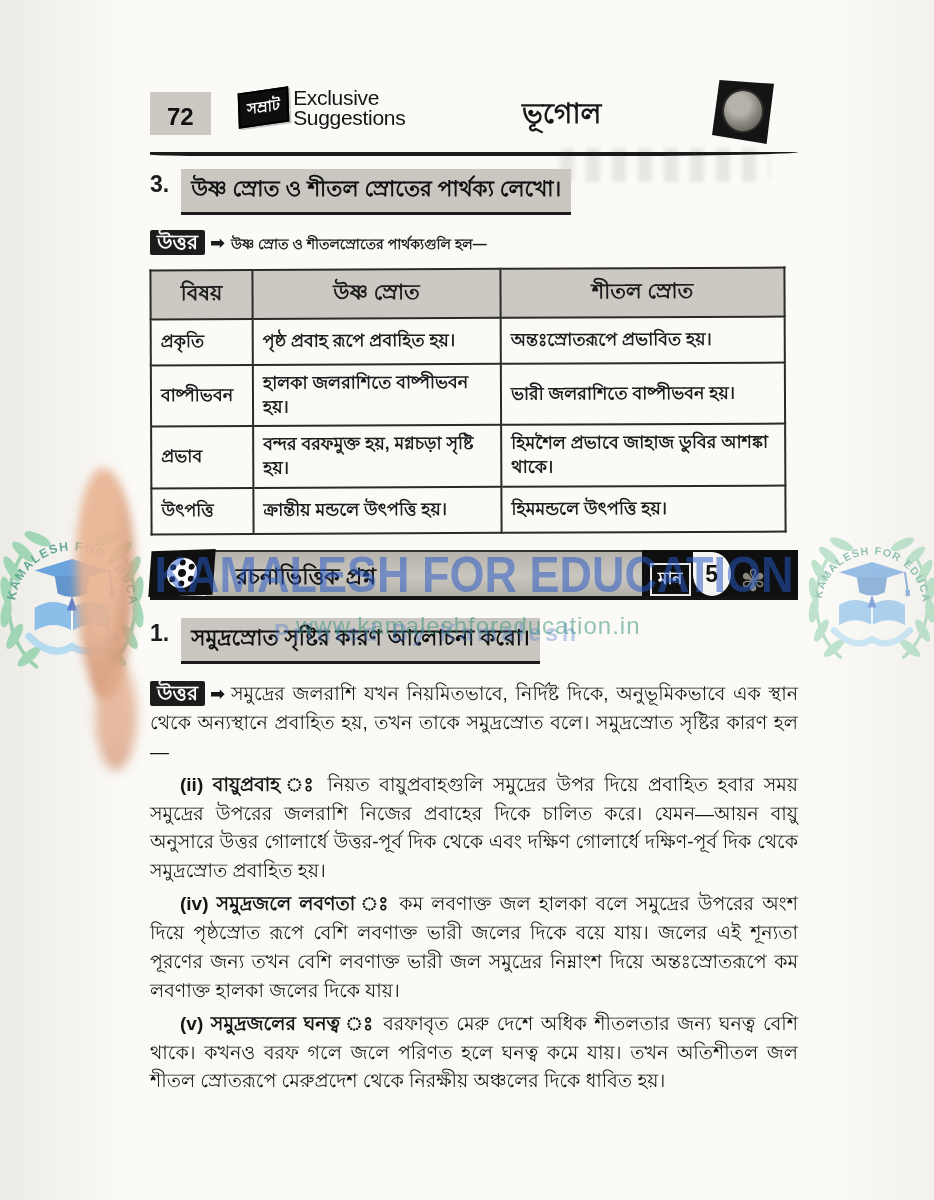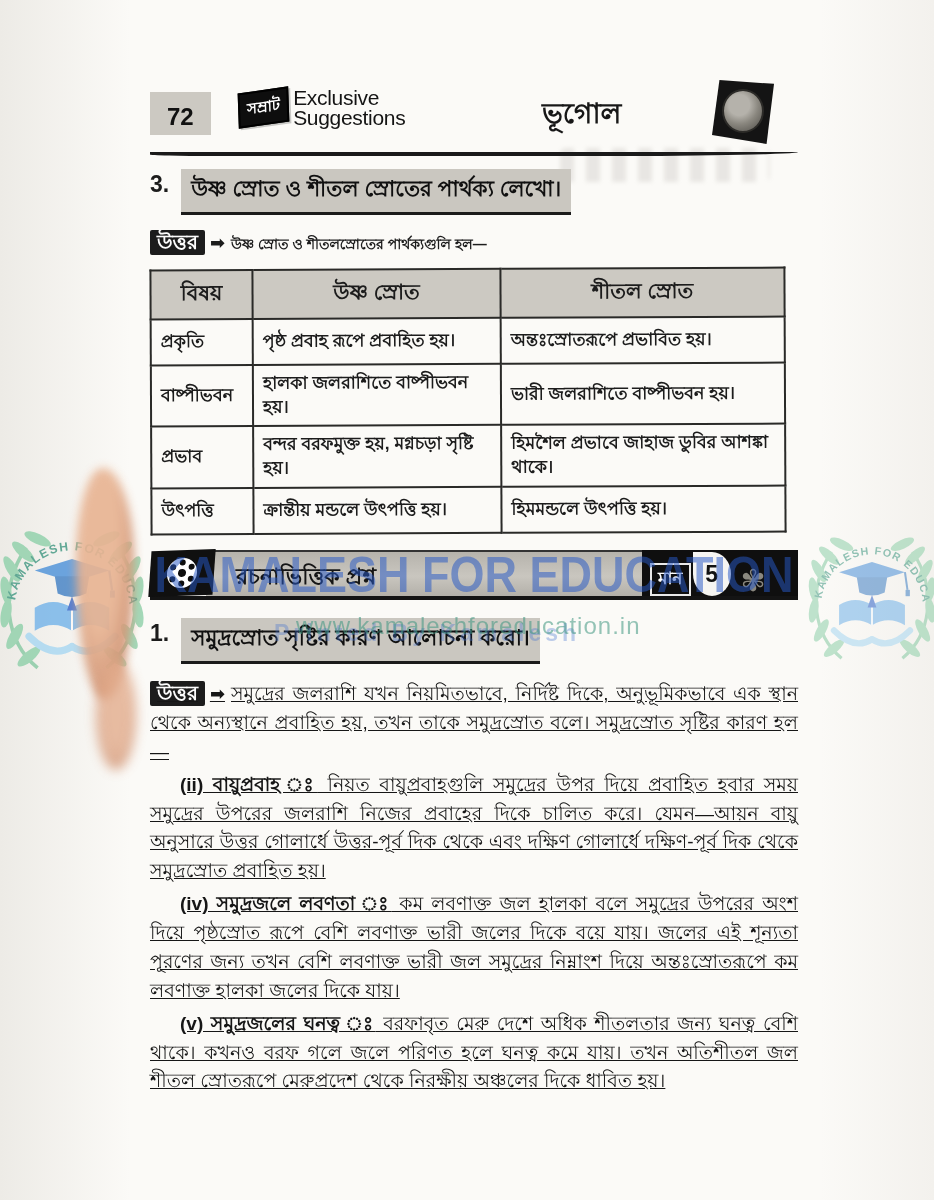--- a/index.html
+++ b/index.html
@@ -17,21 +17,21 @@
   
   .header { position:relative; height:56px; }
   .pagenum { display:inline-block; background:#ccc9c2; padding:11px 17px 4px; font-size:24px; font-weight:bold; color:#111; }
   .brand { position:absolute; left:88px; top:-4px; display:flex; align-items:center; }
   .brand-badge {
     background:#0e0e0e; color:#fff; font-weight:bold; font-size:15px;
     padding:3px 7px; transform:rotate(-8deg) skewX(-6deg);
     border:2px solid #000; box-shadow:2px 2px 0 #00000033;
   }
   .brand-name { margin-left:4px; font-size:21px; font-weight:normal; line-height:.95; letter-spacing:-.3px; color:#141414; }
-  .subject { position:absolute; left:392px; top:0px; font-size:28px; font-weight:bold; color:#171717; }
+  .subject { position:absolute; left:372px; top:0px; font-size:28px; font-weight:bold; color:#171717; }
   .stamp { position:absolute; left:562px; top:-12px; width:62px; height:64px;
     background:#141414; clip-path:polygon(12% 0,100% 6%,88% 100%,0 86%); }
   .stamp-coin { position:absolute; left:10px; top:9px; width:42px; height:44px; border-radius:50%;
     background:radial-gradient(circle at 40% 35%, #b5b2ab 0 30%, #8a877f 55%, #4c4a45 100%);
     border:2px solid #2c2b28; }
   .header-rule { margin-top:4px; width:648px; height:4px; background:#1a1a1a; border-radius:0 0 60% 20%/0 0 8px 3px; }
 
   
   .q-row { display:flex; align-items:flex-start; margin-top:13px; }
   .q-num { font-size:23px; font-weight:bold; margin-right:12px; padding-top:2px; }
@@ -67,21 +67,21 @@
   .band-marks { position:relative; width:156px; background:#0f0f0f; display:flex; align-items:flex-end; }
   .marks-label { color:#fff; font-weight:bold; font-size:17px; border:2px solid #e9e9e9;
     padding:0 6px 1px; margin-left:8px; background:#0f0f0f; }
   .marks-circle { width:38px; height:44px; background:#f6f5f2; border-radius:0 50% 50% 50%/0 50% 50% 50%;
     display:flex; align-items:center; justify-content:center; margin-left:2px;
     font-size:23px; font-weight:bold; color:#111; }
   .ornament { color:#8a887f; font-size:30px; margin-left:10px; line-height:1; }
 
   
   .body-text { margin-top:14px; }
-  .body-text p { font-size:19px; line-height:1.52; text-align:justify; margin-bottom:4px; color:#161616;text-decoration:underline; }
+  .body-text p { font-size:19px; line-height:1.52; text-align:justify; margin-bottom:4px; color:#161616; }
   .body-text p.point { text-indent:30px; }
   .pt-label { font-weight:bold; }
 
   
   .wm-center { position:absolute; left:140px; top:549px; width:668px; text-align:center;
     font-size:45px; font-weight:bold; letter-spacing:0; white-space:nowrap;
     color:rgba(38,88,198,.52); z-index:4; pointer-events:none; transform:scaleY(1.12); }
   .wm-printed { position:absolute; left:274px; top:620px; font-size:23px; font-weight:bold;
     color:rgba(70,115,205,.35); z-index:4; pointer-events:none; letter-spacing:4px; }
   .wm-site { position:absolute; left:296px; top:612px; font-size:24px;

